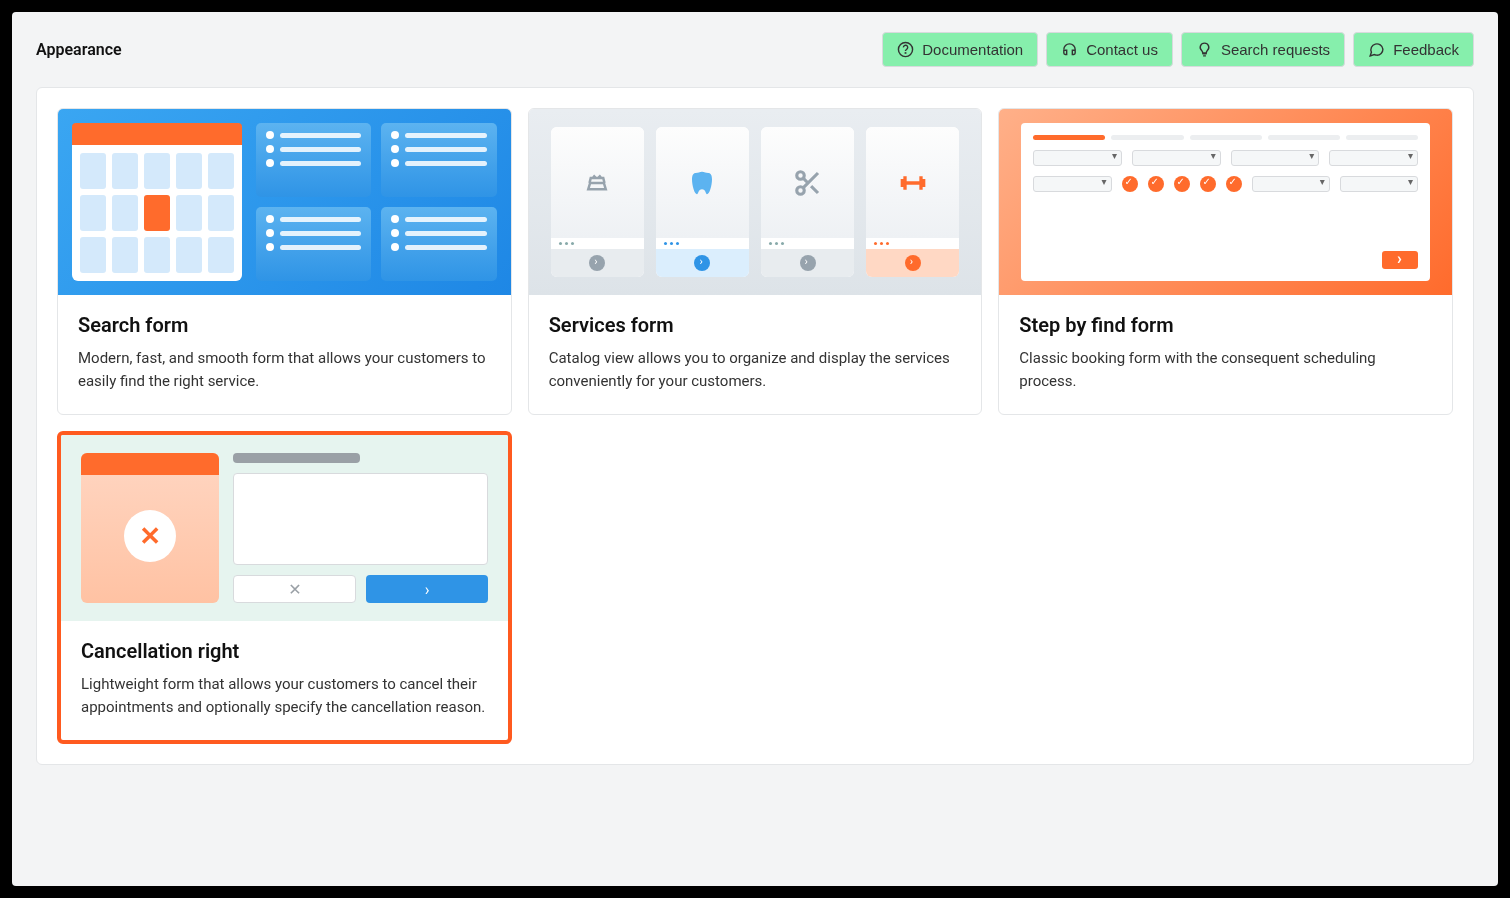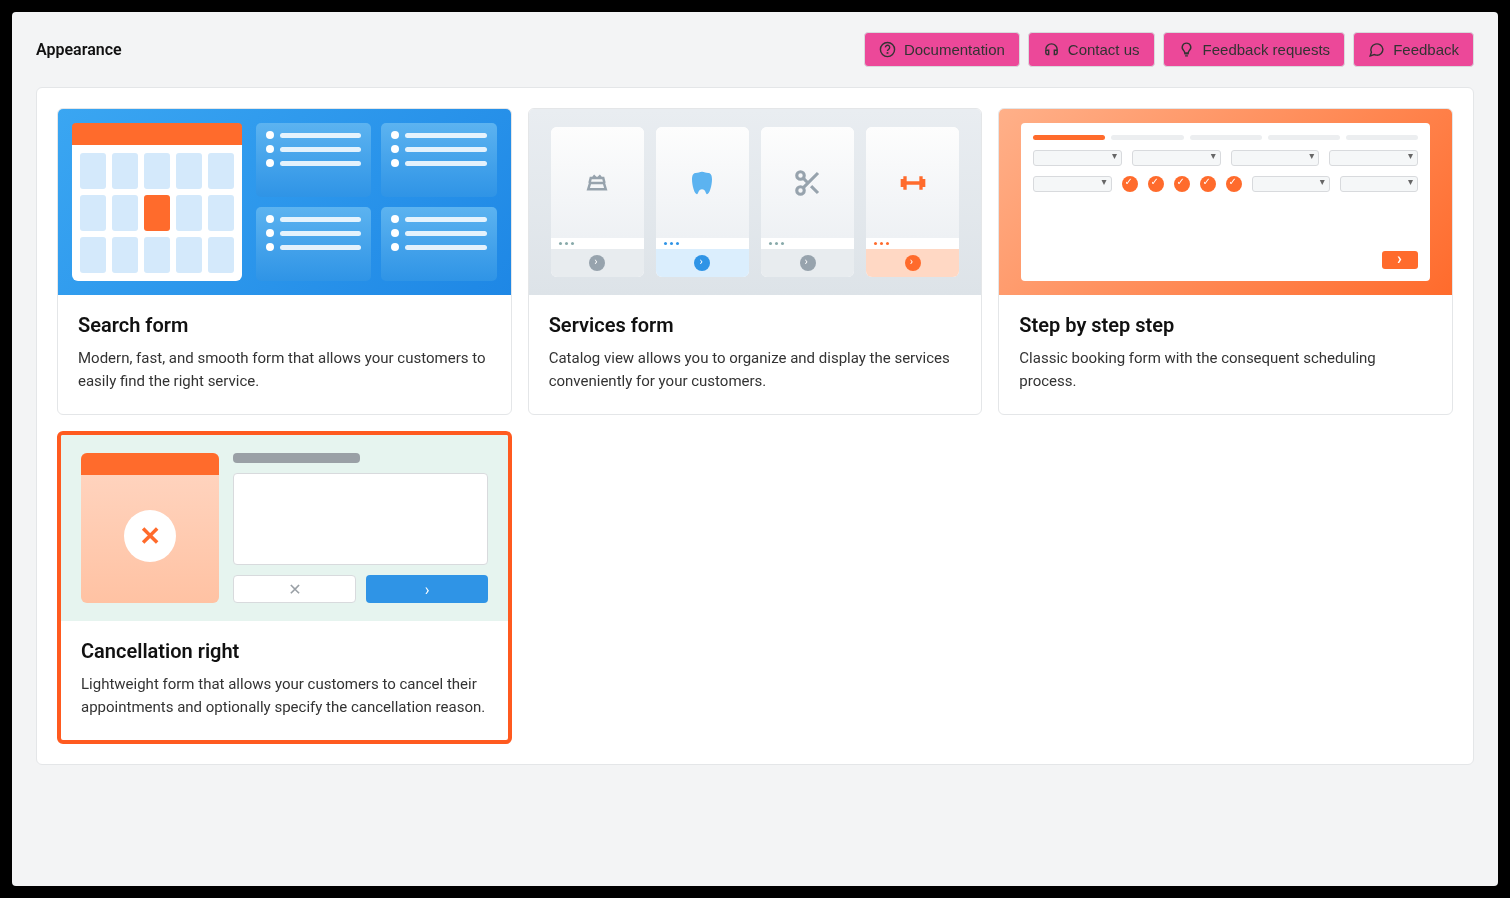--- a/index.html
+++ b/index.html
@@ -24,21 +24,21 @@
   .page-title {
     font-size: 16px;
     font-weight: 600;
     color: #111;
   }
   .header-buttons {
     display: flex;
     gap: 8px;
   }
   .hbtn {
-    background: #ec4899;
+    background: #86efac;
     border: 1px solid #d8dadd;
     border-radius: 4px;
     padding: 8px 14px;
     font-size: 15px;
     color: #333;
     display: flex;
     align-items: center;
     gap: 8px;
     cursor: pointer;
   }
@@ -177,21 +177,21 @@
         <svg viewBox="0 0 24 24" fill="none" stroke="#333" stroke-width="2">
             <path d="M4 12a8 8 0 1 1 16 0v5a2 2 0 0 1-2 2h-2v-6h4"></path>
             <path d="M4 12v5a2 2 0 0 0 2 2h2v-6H4"></path>
           </svg>
         <span>Contact us</span>
       </button>
       <button class="hbtn">
         <svg viewBox="0 0 24 24" fill="none" stroke="#333" stroke-width="2">
             <path d="M9 18h6M10 21h4M12 3a6 6 0 0 0-4 10.5c1 1 1.5 2 1.5 3.5h5c0-1.5.5-2.5 1.5-3.5A6 6 0 0 0 12 3z"></path>
           </svg>
-        <span>Feedback requests</span>
+        <span>Search requests</span>
       </button>
       <button class="hbtn">
         <svg viewBox="0 0 24 24" fill="none" stroke="#333" stroke-width="2">
             <path d="M21 11.5a8.38 8.38 0 0 1-8.5 8.5 8.5 8.5 0 0 1-3.5-.8L3 21l1.8-5A8.5 8.5 0 1 1 21 11.5z"></path>
           </svg>
         <span>Feedback</span>
       </button>
     </div>
   </div>
 
@@ -381,21 +381,21 @@
                 <div class="chk"></div>
                 <div class="chk"></div>
                 <div class="chk"></div>
               <div class="sel" style="flex:1.4"></div>
               <div class="sel" style="flex:1.4"></div>
             </div>
             <div class="next"></div>
           </div>
         </div>
         <div class="card-body">
-          <div class="card-title">Step by step step</div>
+          <div class="card-title">Step by find form</div>
           <div class="card-desc">Classic booking form with the consequent scheduling process.</div>
         </div>
       </div>
 
       <div class="card selected">
         <div class="card-preview pv4">
           <div class="left">
             <div class="head"></div>
             <div class="circ">✕</div>
           </div>

